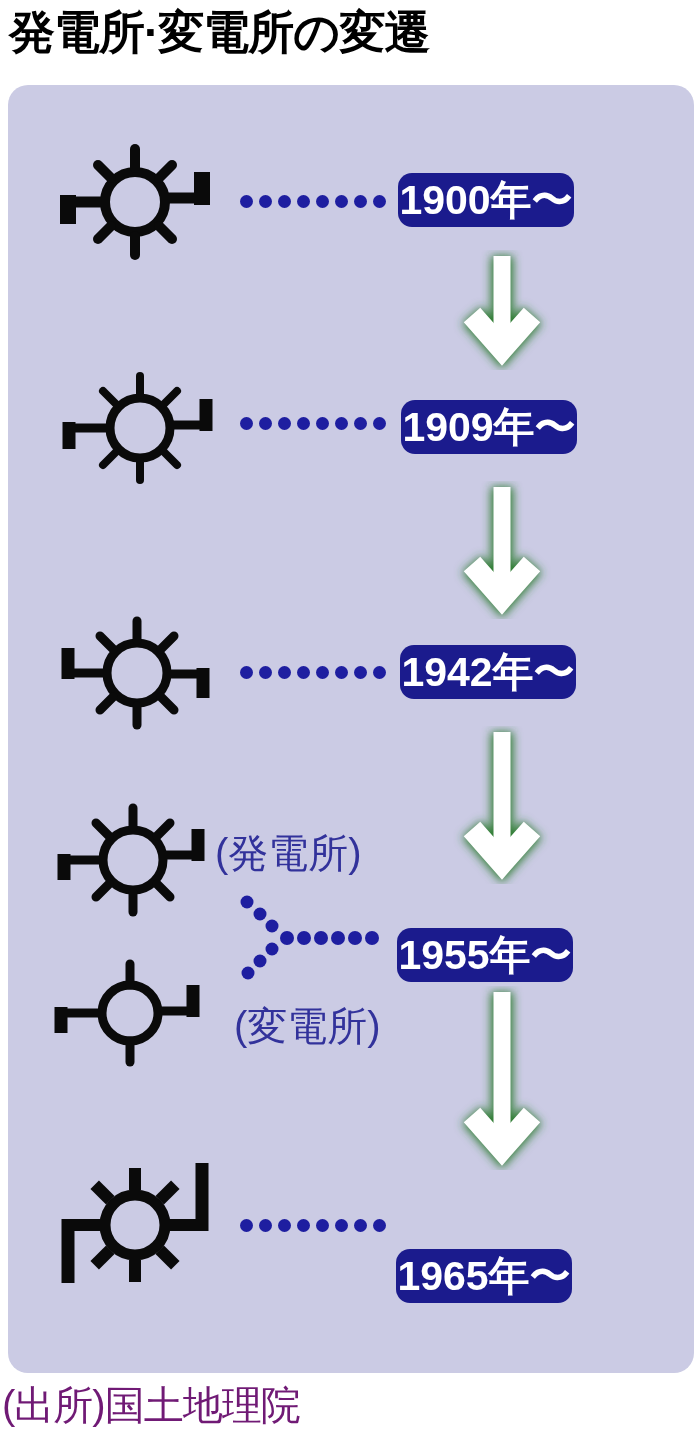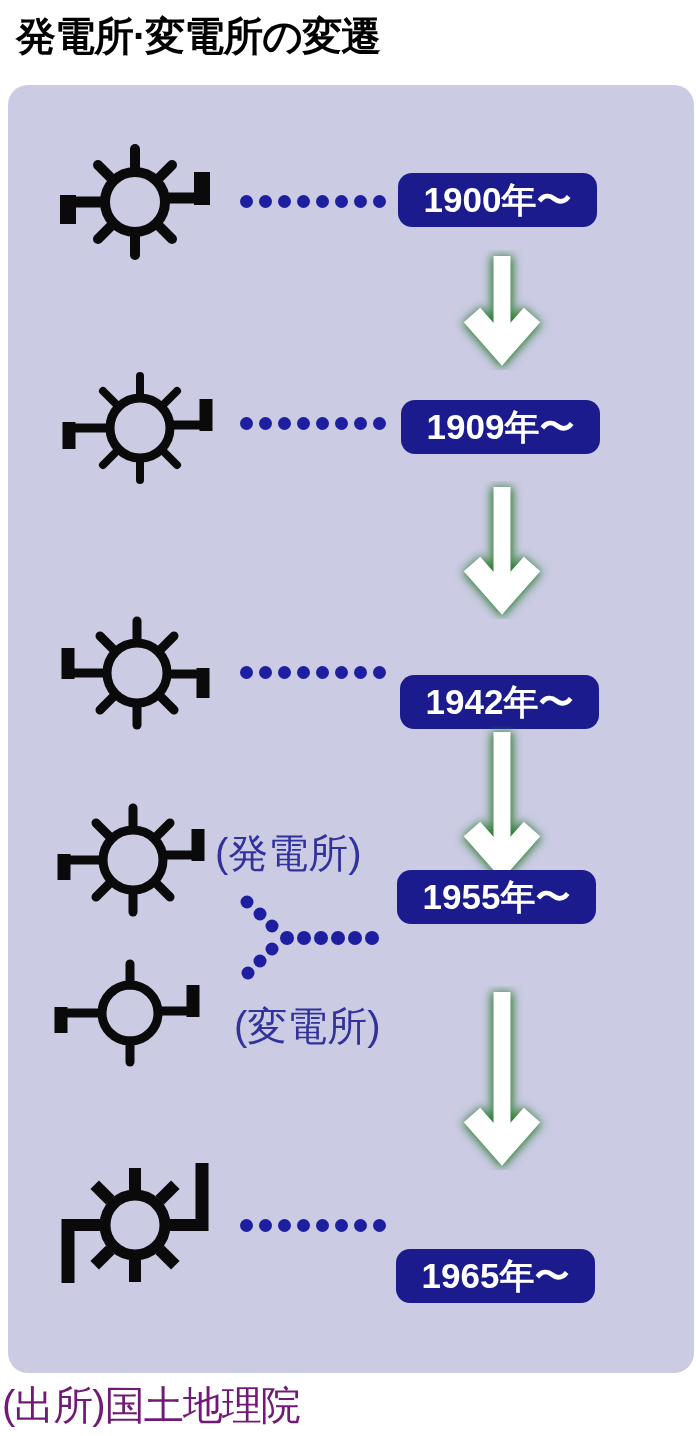--- a/index.html
+++ b/index.html
@@ -1,33 +1,33 @@
 <!DOCTYPE html>
 <html><head>
 <meta charset="utf-8">
 <style>
   html,body{margin:0;padding:0;background:#fff;}
   .stage{
     position:relative;width:696px;height:1436px;overflow:hidden;
     background:#fff;font-family:"Liberation Sans",sans-serif;
   }
   .title{
-    position:absolute;left:8px;top:4px;margin:8px;
-    font-size:40px;font-weight:bold;color:#000;letter-spacing:-1px;line-height:1.2;
+    position:absolute;left:8px;top:4px;margin:1px;
+    font-size:46px;font-weight:bold;color:#000;letter-spacing:-1px;line-height:1.2;
   }
   .panel{
     position:absolute;left:8px;top:85px;width:686px;height:1288px;
     background:#cbcbe4;border-radius:20px;
   }
   .sym{position:absolute;width:170px;height:150px;}
   .dots{position:absolute;display:flex;gap:6px;}
   .dots i{display:block;width:13px;height:13px;border-radius:50%;background:#1e1ea0;}
   .badge{
-    position:absolute;width:199px;height:54px;background:#1b1b8d;border-radius:14px;
-    color:#fff;font-weight:bold;font-size:35px;
+    position:absolute;width:176px;height:54px;background:#1b1b8d;border-radius:14px;
+    color:#fff;font-weight:bold;font-size:41px;
     display:flex;align-items:center;justify-content:center;white-space:nowrap;
   }
   .sublabel{
     position:absolute;color:#32329b;font-size:40px;white-space:nowrap;line-height:1;
   }
   .arrow{position:absolute;left:437px;}
   .source{
     position:absolute;left:2px;top:1378px;margin:0;
     font-size:40px;font-weight:400;color:#701a75;letter-spacing:-1px;
   }
@@ -145,21 +145,21 @@
   <div class="dots" style="left:240px;top:666px">
     <i></i>
       <i></i>
       <i></i>
       <i></i>
       <i></i>
       <i></i>
       <i></i>
       <i></i>
   </div>
-  <div class="badge" style="left:400px;top:675px">1942年〜</div>
+  <div class="badge" style="left:400px;top:645px">1942年〜</div>
 
   <svg class="arrow" style="top:726px" width="130" height="158" viewBox="0 0 130 158">
     <g filter="url(#aglow)">
       <rect x="54" y="6" width="22" height="117" fill="#2e7d33"></rect>
       <polyline points="35,103 65,137 95,103" fill="none" stroke="#2e7d33" stroke-width="26"></polyline>
     </g>
     <rect x="56.5" y="6" width="17" height="115" fill="#fff"></rect>
     <polyline points="35,103 65,137 95,103" fill="none" stroke="#fff" stroke-width="22"></polyline>
   </svg>
 
@@ -191,21 +191,21 @@
         <circle cx="25" cy="71" r="6.5"></circle>
         <circle cx="37" cy="59" r="6.5"></circle>
       <circle cx="52" cy="48" r="7"></circle>
         <circle cx="69" cy="48" r="7"></circle>
         <circle cx="86" cy="48" r="7"></circle>
       <circle cx="103" cy="48" r="7"></circle>
         <circle cx="120" cy="48" r="7"></circle>
         <circle cx="137" cy="48" r="7"></circle>
     </g>
   </svg>
-  <div class="badge" style="left:397px;top:870px">1955年〜</div>
+  <div class="badge" style="left:397px;top:928px">1955年〜</div>
 
   <svg class="sym" style="left:45px;top:938px" viewBox="0 0 170 150">
     <g stroke="#0a0a0a" fill="none">
       <circle cx="85" cy="75" r="28" stroke-width="9"></circle>
       <g stroke-width="9" stroke-linecap="round">
         <path d="M85,47 L85,26"></path>
           <path d="M85,103 L85,124"></path>
       </g>
       <path d="M57,75 L16,75" stroke-width="9"></path>
       <path d="M16,69 L16,95" stroke-width="13"></path>

